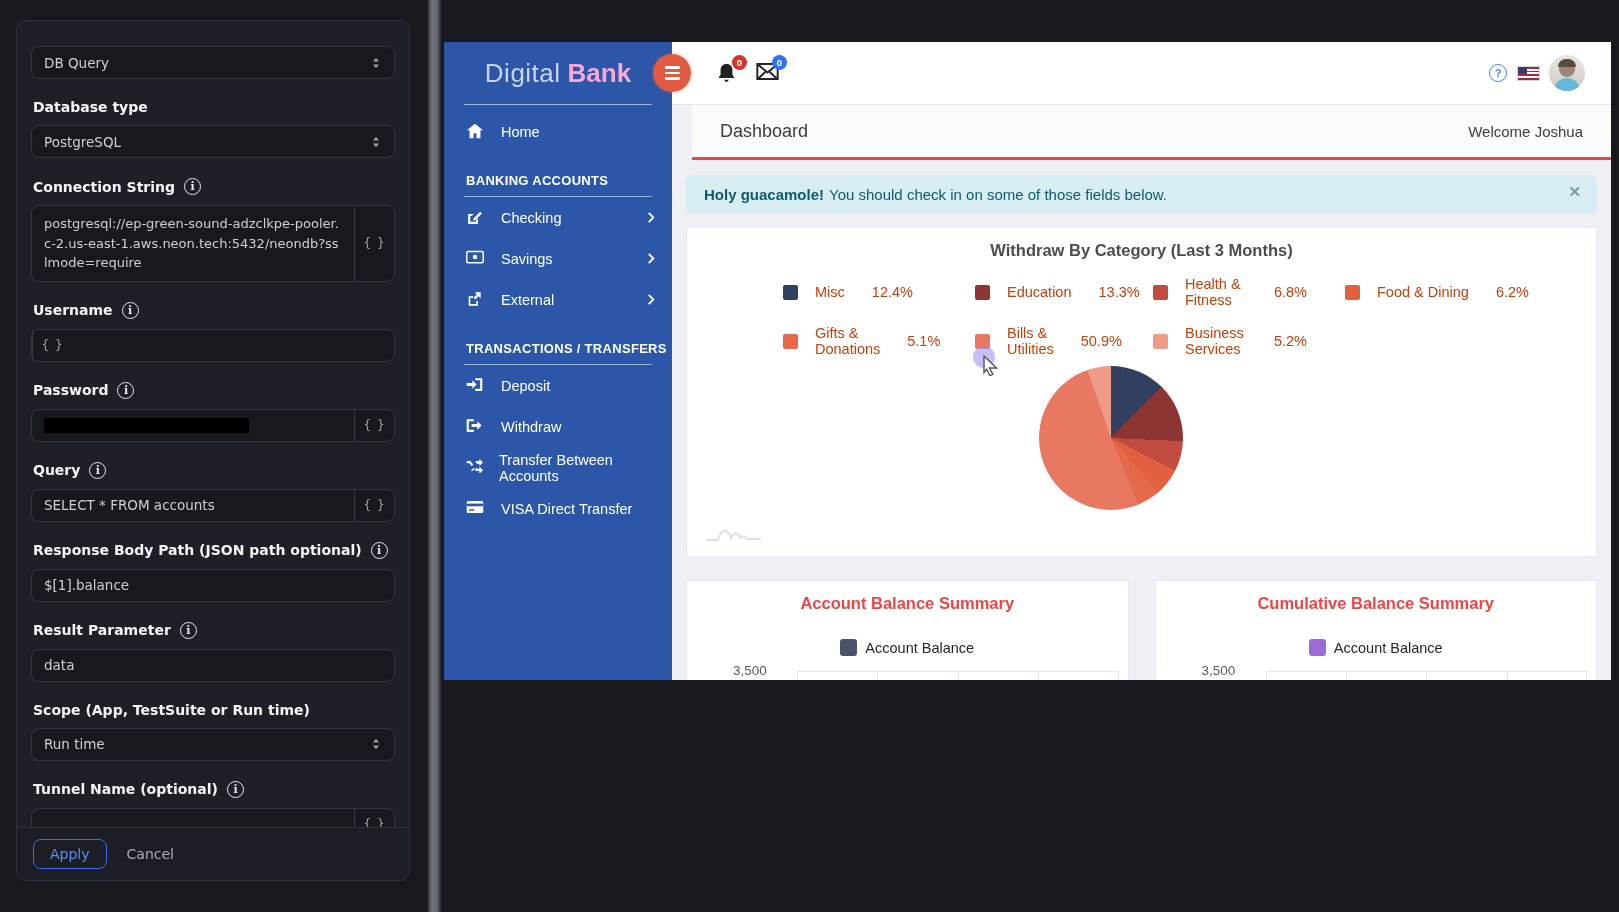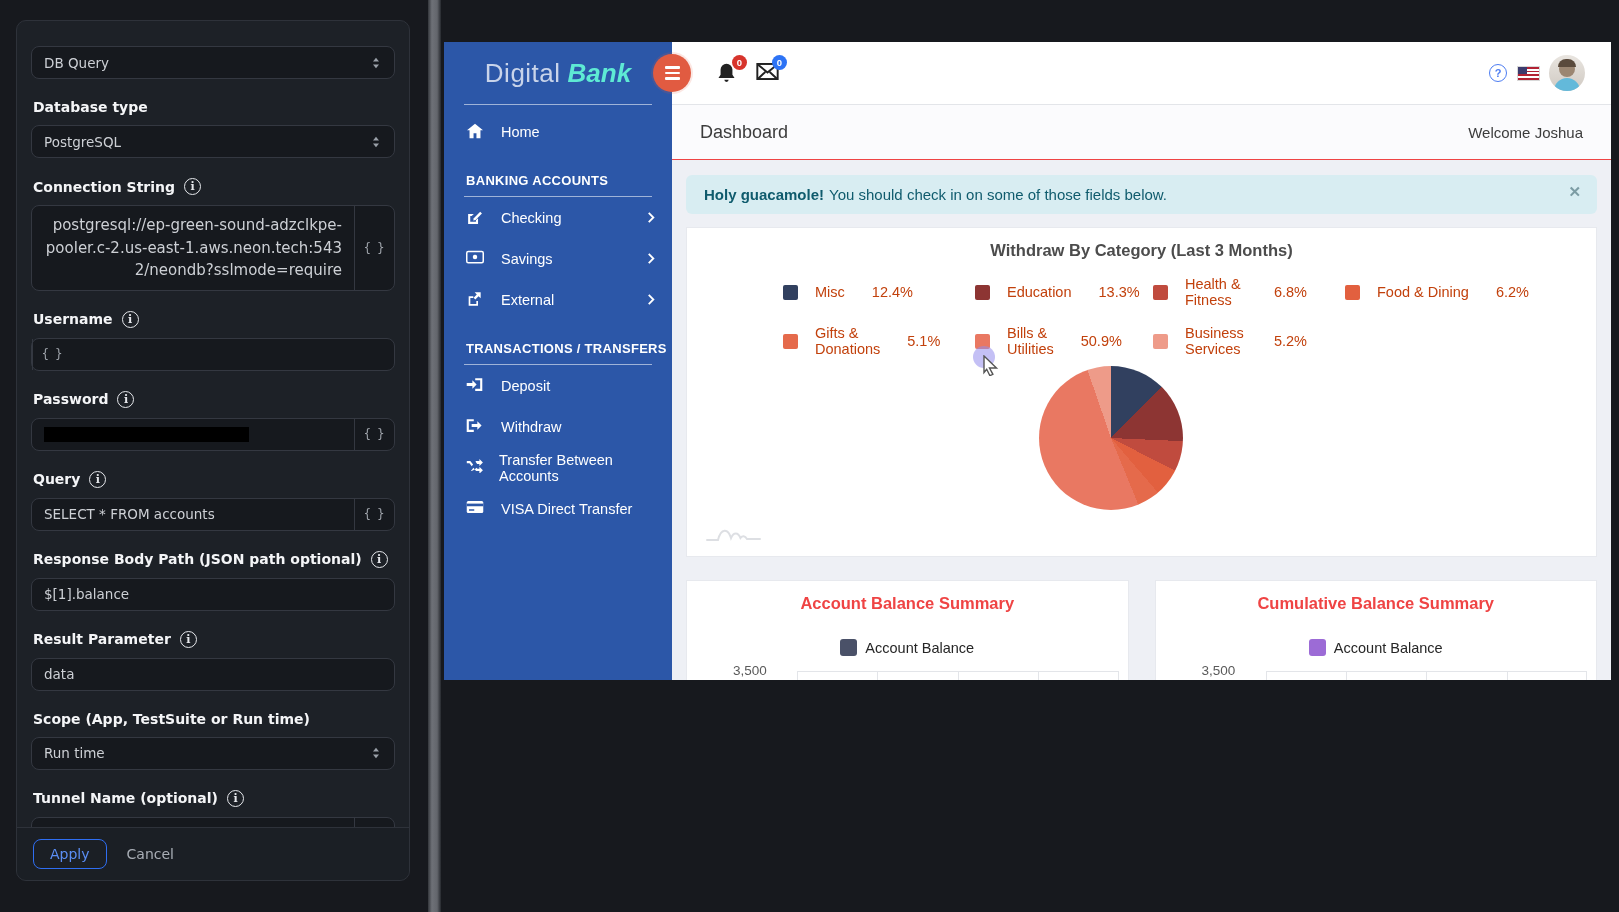--- a/index.html
+++ b/index.html
@@ -17,22 +17,22 @@
     padding:0 12px; color:#cdd0d5; font-size:13.5px; cursor:pointer; }
   .f-label { display:flex; align-items:center; gap:9px; color:#f4f5f7; font-weight:700;
     font-size:14px; margin:20px 2px 10px 2px; }
   .info-icon { width:17px; height:17px; min-width:17px; border:1.6px solid #e6e8ec; border-radius:50%;
     display:inline-flex; align-items:center; justify-content:center; color:#e6e8ec;
     font-size:11px; font-weight:700; font-family:"DejaVu Serif", serif; }
   .info-icon::before { content:"i"; }
   .igroup { display:flex; min-height:33px; }
   .igroup .imain { flex:1; display:flex; align-items:center; padding:6px 12px;
     color:#cdd0d5; font-size:13.5px; }
-  .igroup .imain.multiline { display:block; font-size:15px; line-height:1.5;
-    word-break:break-all; padding:8px 12px;text-align:right; }
+  .igroup .imain.multiline { display:block; font-size:13px; line-height:1.5;
+    word-break:break-all; padding:8px 12px; }
   .code-cell { width:40px; border-left:1px solid #343841; display:flex; align-items:center;
     justify-content:center; color:#9fa4ab; font-size:12px; letter-spacing:1px; }
   .password-bar { width:205px; height:15px; background:#000; }
   .form-footer { border-top:1px solid #2e323a; background:#1b1f25; border-radius:0 0 10px 10px;
     padding:11px 16px; display:flex; align-items:center; gap:20px; }
   .btn-apply { border:1px solid #2f6ef2; color:#5b8ef5; background:transparent; border-radius:8px;
     padding:6px 16px; font-size:14px; font-weight:500; cursor:pointer; font-family:inherit; }
   .btn-cancel { border:none; background:transparent; color:#a9aeb6; font-size:14px;
     cursor:pointer; font-family:inherit; }
 
@@ -41,21 +41,21 @@
     background:linear-gradient(90deg,#33363b 0%,#6e7177 30%,#63666c 70%,#26292e 100%); }
 
   
   .bank-app { position:absolute; left:444px; top:42px; width:1167px; height:638px;
     background:#eef0f5; font-family:"Liberation Sans", sans-serif; overflow:hidden; }
 
   
   .sidebar { position:absolute; left:0; top:0; width:228px; height:100%; background:#2c57a8; color:#fff; }
   .brand { height:62px; display:flex; align-items:center; justify-content:center; gap:7px; }
   .brand-light { font-size:26px; font-weight:300; color:#c9d4ea; letter-spacing:.5px; }
-  .brand-bold  { font-size:26px; font-weight:700; color:#5eead4;font-style:italic; }
+  .brand-bold  { font-size:26px; font-weight:700; color:#f9a8d4; }
   .side-rule { border-top:1px solid rgba(255,255,255,.55); margin:0 20px; }
   .nav { padding-top:6px; }
   .nav-item { display:flex; align-items:center; gap:16px; height:41px; padding:0 16px 0 22px;
     font-size:14.5px; color:#fff; cursor:pointer; }
   .nav-item .nicon { width:19px; height:17px; display:inline-flex; }
   .nav-item .chev { margin-left:auto; display:inline-flex; }
   .nav-heading { font-size:13px; font-weight:700; letter-spacing:.3px; padding:0 0 8px 22px;
     margin-top:21px; color:#fff; }
 
   
@@ -80,22 +80,22 @@
   .flag-icon::before { content:""; position:absolute; left:0; top:0; width:9px; height:6.5px; background:#3c3b6e; }
   .avatar { position:absolute; top:13px; width:36px; height:36px; border-radius:50%; overflow:hidden;
     background:linear-gradient(180deg,#e9e5e0 0%,#cfc9c2 100%); cursor:pointer; }
   .avatar .head { position:absolute; left:10px; top:6px; width:16px; height:16px; border-radius:50%;
     background:#9b8672; }
   .avatar .hair { position:absolute; left:9px; top:4px; width:18px; height:8px; border-radius:9px 9px 0 0;
     background:#5a4a3c; }
   .avatar .shirt { position:absolute; left:5px; top:23px; width:26px; height:14px; border-radius:13px 13px 0 0;
     background:#63b9da; }
 
-  .pagebar { height:55px; background:#fbfbfd; border-bottom:1px solid #ef4444; display:flex;
-    align-items:center; justify-content:space-between; padding:0 28px; flex:none; }
+  .pagebar { height:55px; background:#fbfbfd; border-bottom:3px solid #ef4444; display:flex;
+    align-items:center; justify-content:space-between; padding:0 28px; flex:none;margin-left:20px; }
   .page-title { font-size:18px; color:#3c3c3c; font-weight:500; }
   .welcome { font-size:15px; color:#3c3c3c; }
 
   .page-content { flex:1; padding:15px 14px 0 14px; overflow:hidden; }
 
   .alert { height:39px; background:#d8edf2; border-radius:6px; color:#0f5b6d; font-size:15px;
     display:flex; align-items:center; padding:0 18px; position:relative; }
   .alert b { margin-right:5px; }
   .alert-close { position:absolute; right:16px; top:8px; color:#7c9ca4; font-size:15px;
     font-weight:700; cursor:pointer; }

